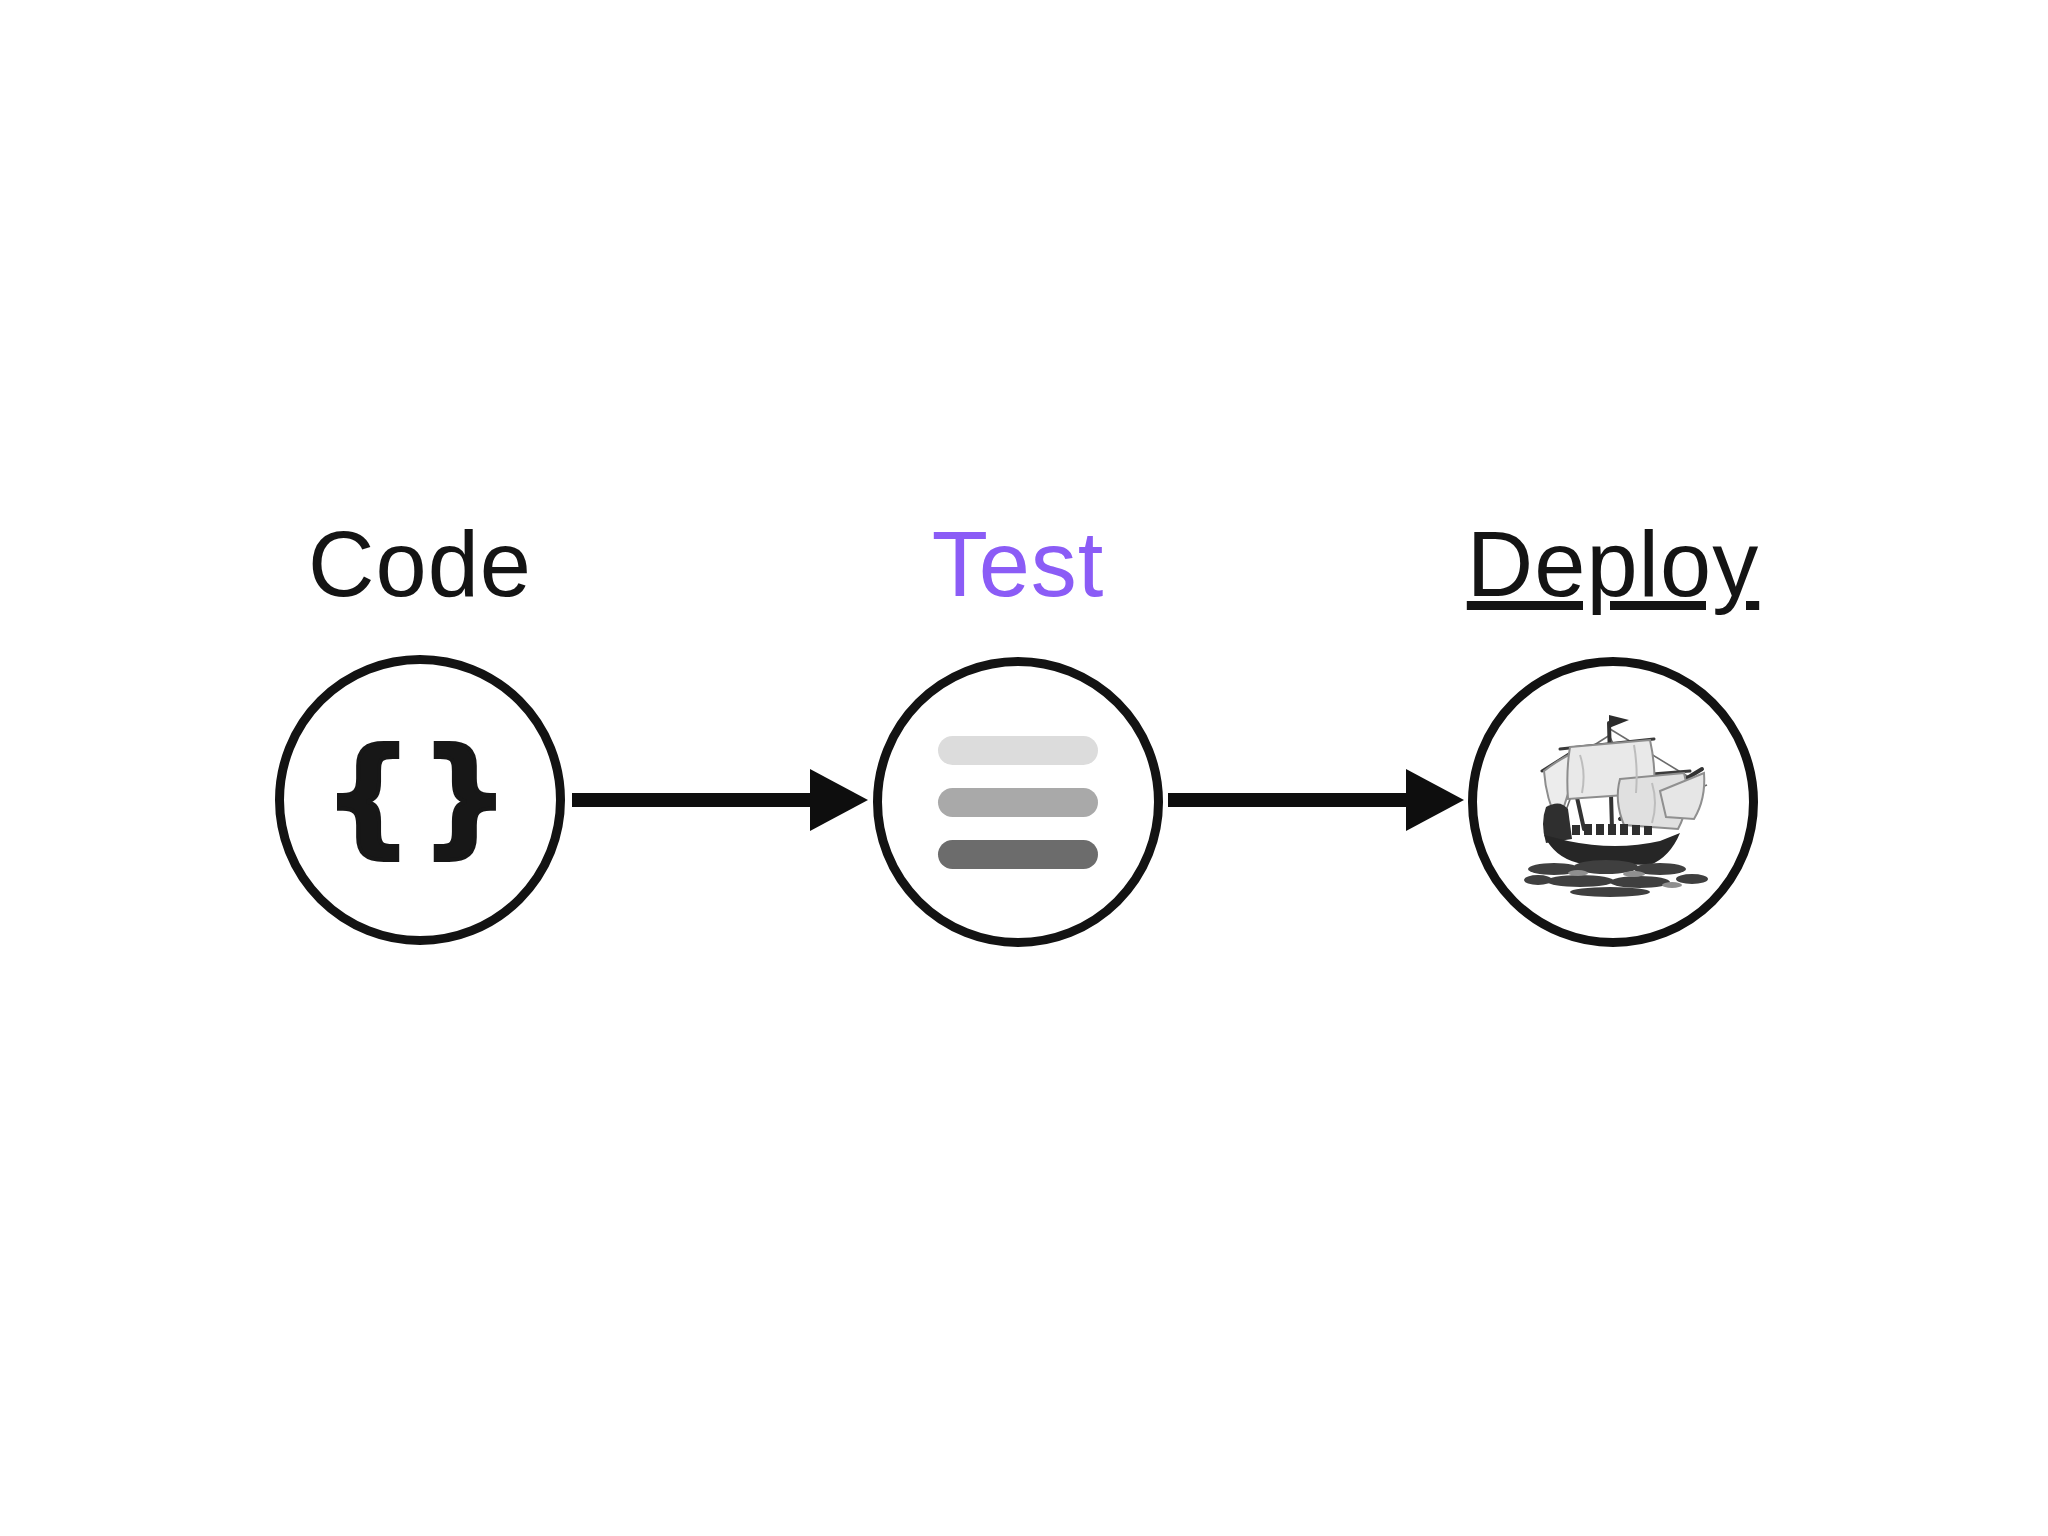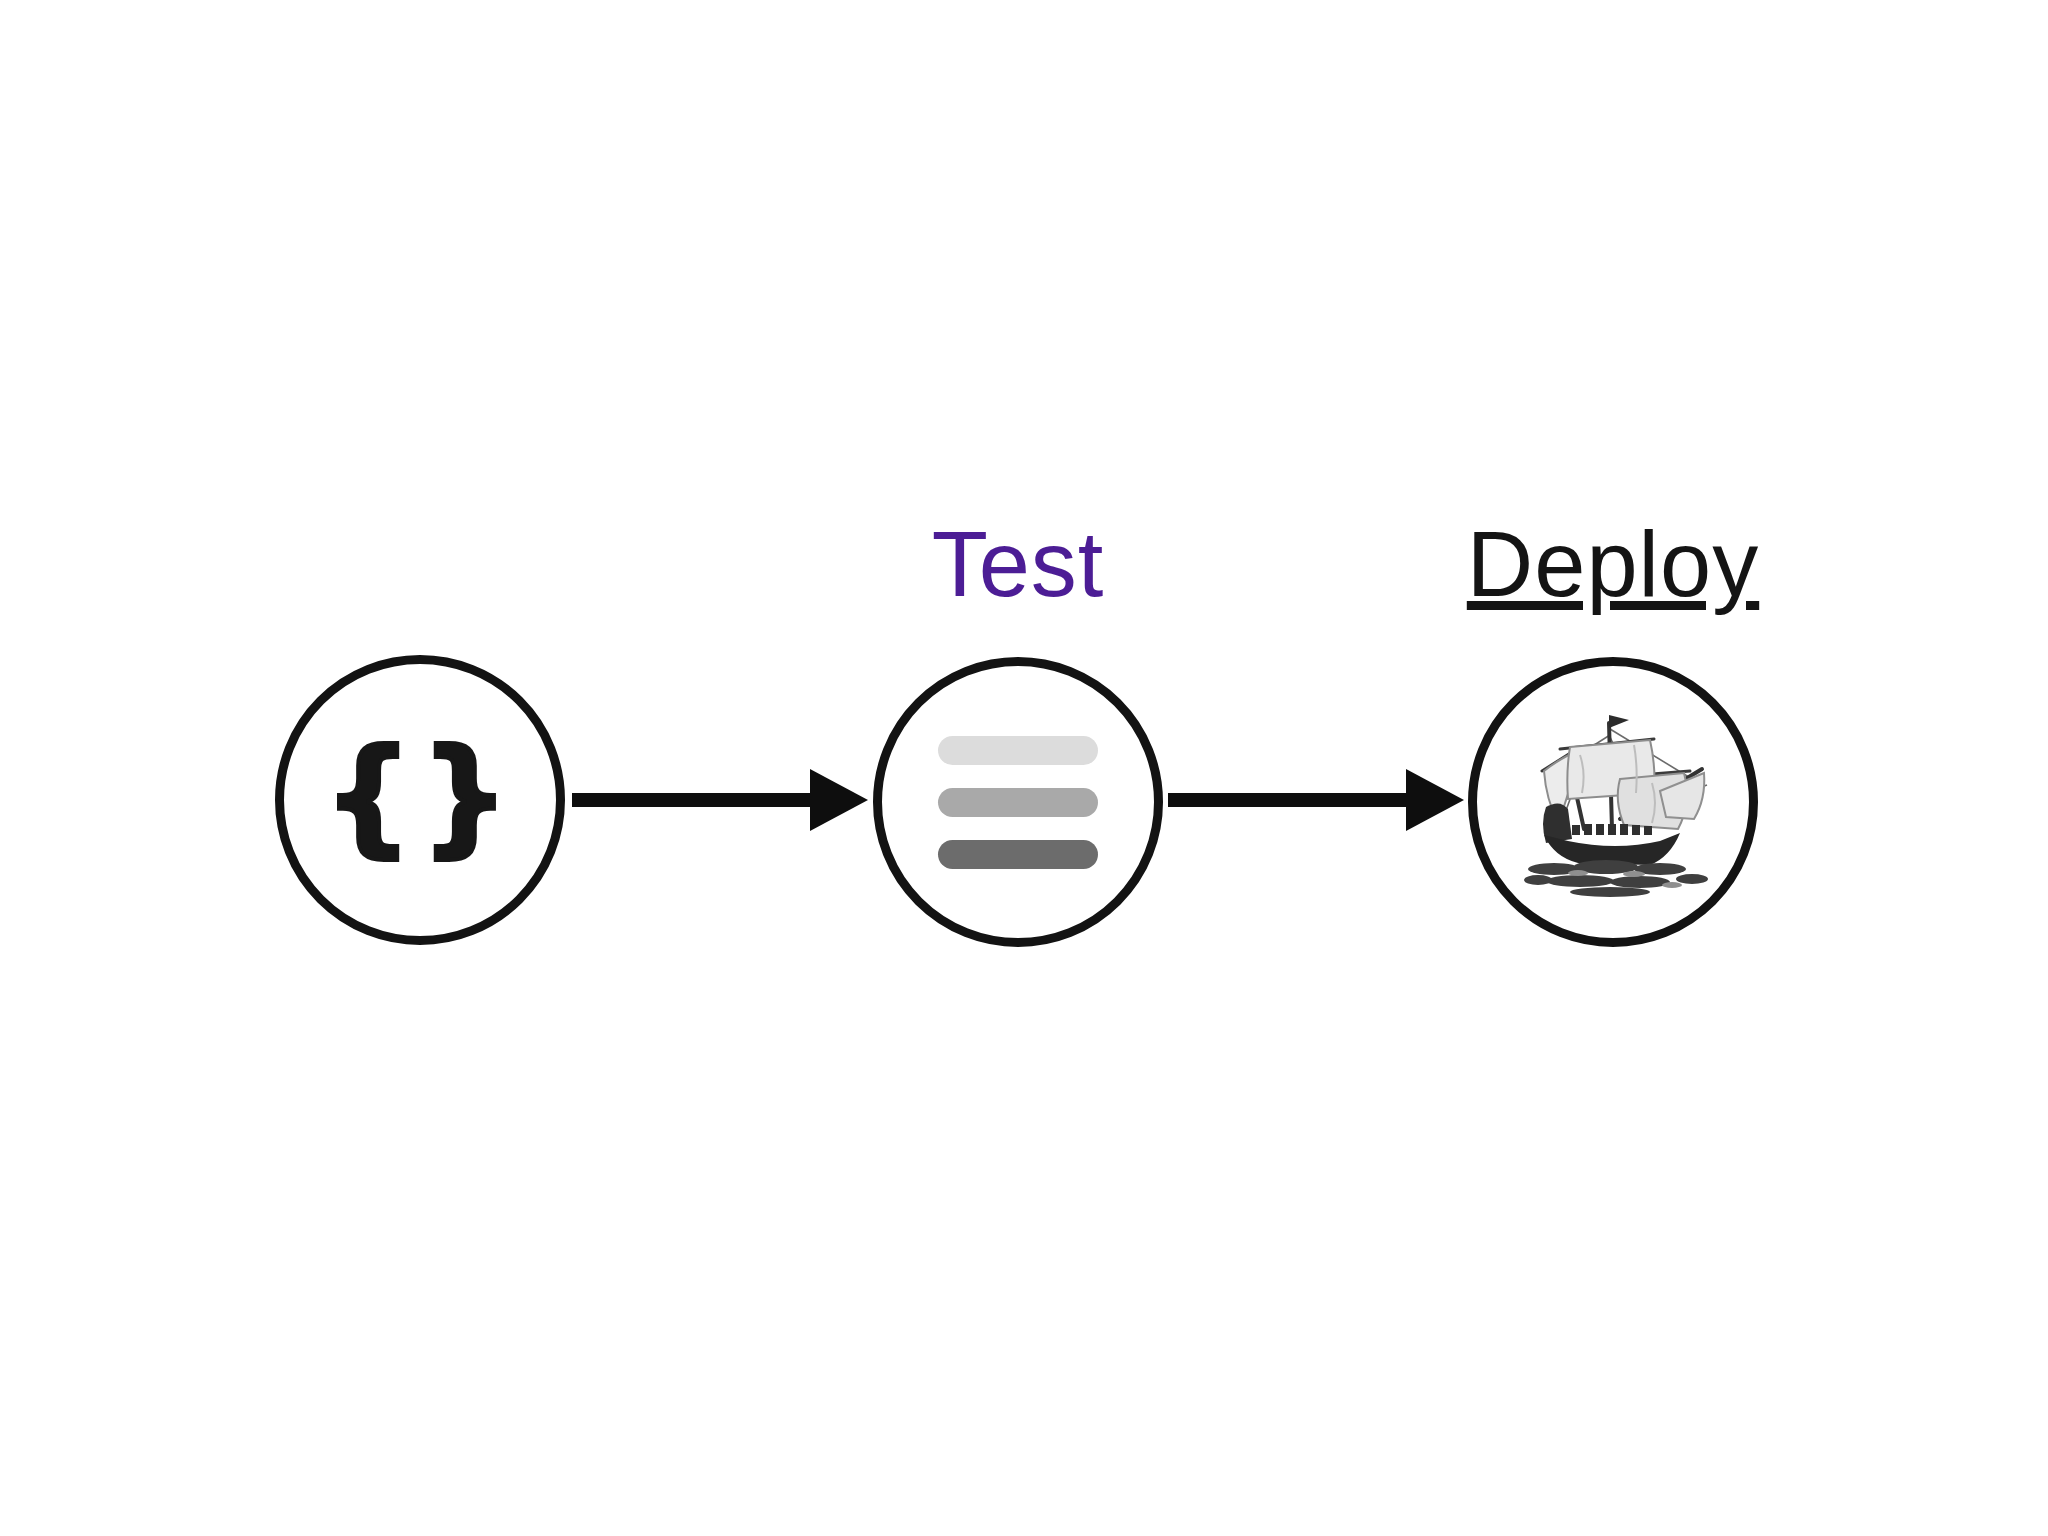--- a/index.html
+++ b/index.html
@@ -72,21 +72,22 @@
   }
   .arrow-1 { left: 570px; }
   .arrow-2 { left: 1166px; }
   .ship-svg { display: block; }
 </style>
 </head>
 <body>
 
 <div class="stage">
 
-  <div class="step-label label-test" style="color: #4c1d95;">Test</div>
+  <div class="step-label label-code" style="color: rgb(20, 20, 20);">Code</div>
+  <div class="step-label label-test" style="color: #8b5cf6;">Test</div>
   <div class="step-label label-deploy" style="color: rgb(20, 20, 20);">Deploy</div>
 
   <div class="node-circle circle-code" style="border-color: rgb(19, 19, 19);">
     <span class="braces">{}</span>
   </div>
 
   <svg class="arrow-svg arrow-1" width="300" height="72" viewBox="0 0 300 72">
     <rect x="2" y="29" width="242" height="14" style="fill: rgb(14, 14, 14);"></rect>
     <polygon points="240,5 240,67 298,36" style="fill: rgb(14, 14, 14);"></polygon>
   </svg>

